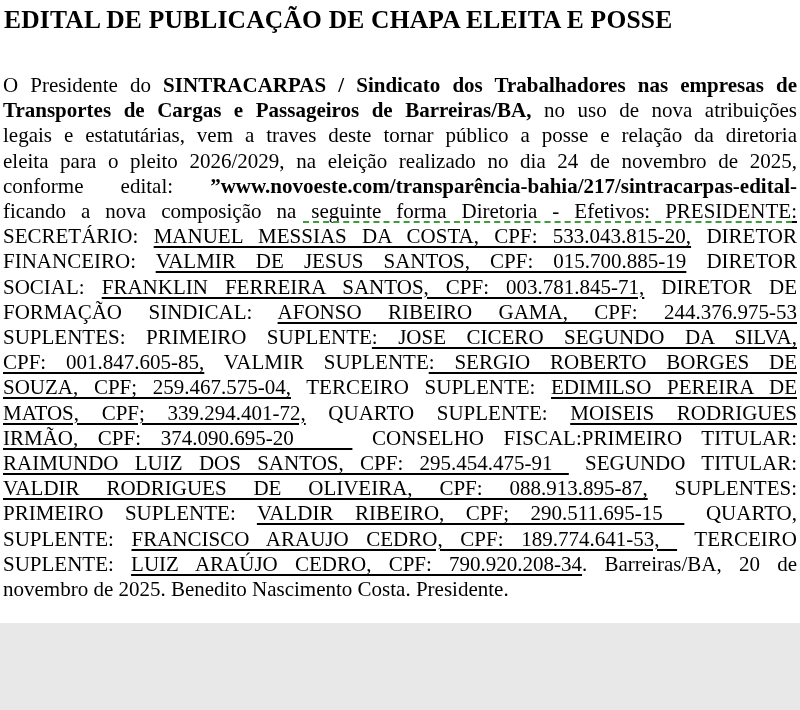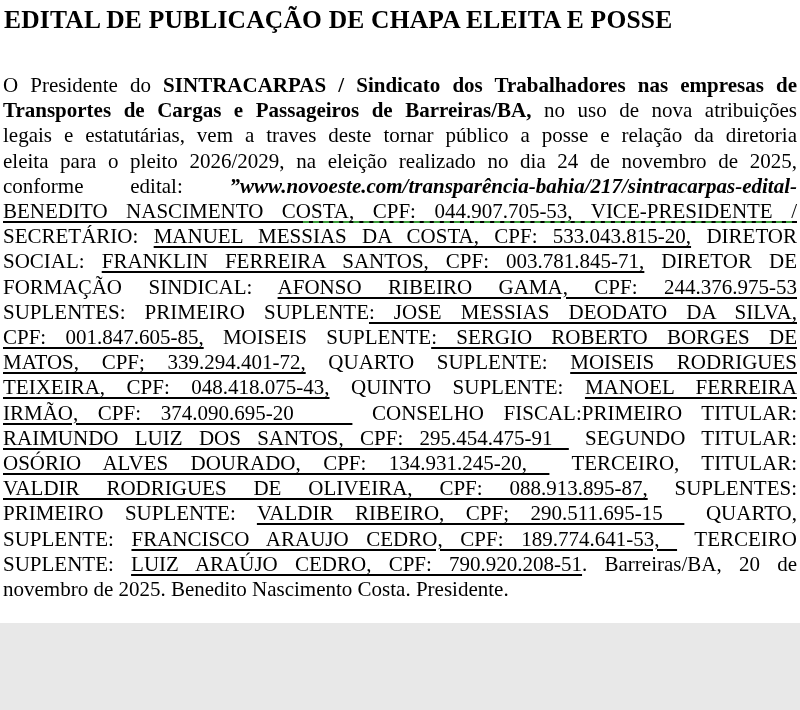--- a/index.html
+++ b/index.html
@@ -13,48 +13,49 @@
     font-size:25.5px;font-weight:bold;letter-spacing:0.2px;
     margin:3px 0 0 1px;line-height:30px;white-space:nowrap;
   }
   .doc-body{
     margin-top:38px;
     font-size:21px;line-height:25.2px;
   }
   .line{position:relative;text-align:justify;text-align-last:justify;}
   .line:last-child{text-align-last:left;}
   .b{font-weight:bold;}
-  .i{font-style:italic;}
+  .i{}
   .u{text-decoration:underline;text-decoration-thickness:1.6px;text-underline-offset:3px;}
   .squiggle{
     position:absolute;left:300px;right:5px;bottom:1px;height:0;
     border-bottom:2px dashed;pointer-events:none;
   }
 </style>
 </head>
 <body>
 
 <div class="page">
   <h1 class="doc-title">EDITAL DE PUBLICAÇÃO DE CHAPA ELEITA E POSSE</h1>
   <main class="doc-body">
       <div class="line"><span class="">O Presidente do </span><span class=" b">SINTRACARPAS / Sindicato dos Trabalhadores nas empresas de</span></div>
       <div class="line"><span class=" b">Transportes de Cargas e Passageiros de Barreiras/BA,</span><span class=""> no uso de nova atribuições</span></div>
       <div class="line"><span class="">legais e estatutárias, vem a traves deste tornar público a posse e relação da diretoria</span></div>
       <div class="line"><span class="">eleita para o pleito 2026/2029, na eleição realizado no dia 24 de novembro de 2025,</span></div>
       <div class="line"><span class="">conforme edital: </span><span class=" b i">”www.novoeste.com/transparência-bahia/217/sintracarpas-edital-</span></div>
-      <div class="line"><span class=" u">BENEDITO NASCIMENTO COSTA, CPF: 044.907.705-53, VICE-PRESIDENTE /</span><span class="squiggle" style="border-bottom-color: rgb(58, 158, 58);"></span></div>
+      <div class="line"><span class="">ficando a nova composição na seguinte forma Diretoria - Efetivos: PRESIDENTE</span><span class=" u">:</span></div>
+      <div class="line"><span class="squiggle" style="border-bottom-color: rgb(58, 158, 58);"></span></div>
       <div class="line"><span class="">SECRETÁRIO: </span><span class=" u">MANUEL MESSIAS DA COSTA, CPF: 533.043.815-20,</span><span class=""> DIRETOR</span></div>
+      <div class="line"><span class="">FINANCEIRO: </span><span class=" u">VALMIR DE JESUS SANTOS, CPF: 015.700.885-19</span><span class=""> DIRETOR</span></div>
       <div class="line"><span class="">SOCIAL: </span><span class=" u">FRANKLIN FERREIRA SANTOS, CPF: 003.781.845-71,</span><span class=""> DIRETOR DE</span></div>
       <div class="line"><span class="">FORMAÇÃO SINDICAL: </span><span class=" u">AFONSO RIBEIRO GAMA, CPF: 244.376.975-53</span></div>
-      <div class="line"><span class="">SUPLENTES: PRIMEIRO SUPLENTE</span><span class=" u">: JOSE MESSIAS DEODATO DA SILVA,</span></div>
-      <div class="line"><span class=" u">CPF: 001.847.605-85,</span><span class=""> MOISEIS SUPLENTE</span><span class=" u">: SERGIO ROBERTO BORGES DE</span></div>
+      <div class="line"><span class="">SUPLENTES: PRIMEIRO SUPLENTE</span><span class=" u">: JOSE CICERO SEGUNDO DA SILVA,</span></div>
+      <div class="line"><span class=" u">CPF: 001.847.605-85,</span><span class=""> VALMIR SUPLENTE</span><span class=" u">: SERGIO ROBERTO BORGES DE</span></div>
+      <div class="line"><span class=" u">SOUZA, CPF; 259.467.575-04,</span><span class=""> TERCEIRO SUPLENTE: </span><span class=" u">EDIMILSO PEREIRA DE</span></div>
       <div class="line"><span class=" u">MATOS, CPF; 339.294.401-72,</span><span class=""> QUARTO SUPLENTE: </span><span class=" u">MOISEIS RODRIGUES</span></div>
-      <div class="line"><span class=" u">TEIXEIRA, CPF: 048.418.075-43,</span><span class=""> QUINTO SUPLENTE: </span><span class=" u">MANOEL FERREIRA</span></div>
       <div class="line"><span class=" u">IRMÃO, CPF: 374.090.695-20&nbsp;&nbsp;&nbsp;</span><span class=""> CONSELHO FISCAL:PRIMEIRO TITULAR:</span></div>
       <div class="line"><span class=" u">RAIMUNDO LUIZ DOS SANTOS, CPF: 295.454.475-91&nbsp;</span><span class=""> SEGUNDO TITULAR:</span></div>
-      <div class="line"><span class=" u">OSÓRIO ALVES DOURADO, CPF: 134.931.245-20,&nbsp;</span><span class=""> TERCEIRO, TITULAR:</span></div>
       <div class="line"><span class=" u">VALDIR RODRIGUES DE OLIVEIRA, CPF: 088.913.895-87,</span><span class=""> SUPLENTES:</span></div>
       <div class="line"><span class="">PRIMEIRO SUPLENTE: </span><span class=" u">VALDIR RIBEIRO, CPF; 290.511.695-15&nbsp;</span><span class=""> QUARTO,</span></div>
       <div class="line"><span class="">SUPLENTE: </span><span class=" u">FRANCISCO ARAUJO CEDRO, CPF: 189.774.641-53,&nbsp;</span><span class=""> TERCEIRO</span></div>
-      <div class="line"><span class="">SUPLENTE: </span><span class=" u">LUIZ ARAÚJO CEDRO, CPF: 790.920.208-51</span><span class="">. Barreiras/BA, 20 de</span></div>
+      <div class="line"><span class="">SUPLENTE: </span><span class=" u">LUIZ ARAÚJO CEDRO, CPF: 790.920.208-34</span><span class="">. Barreiras/BA, 20 de</span></div>
       <div class="line"><span class="">novembro de 2025. Benedito Nascimento Costa. Presidente.</span></div>
     </main>
 </div>
 
 </body></html>

